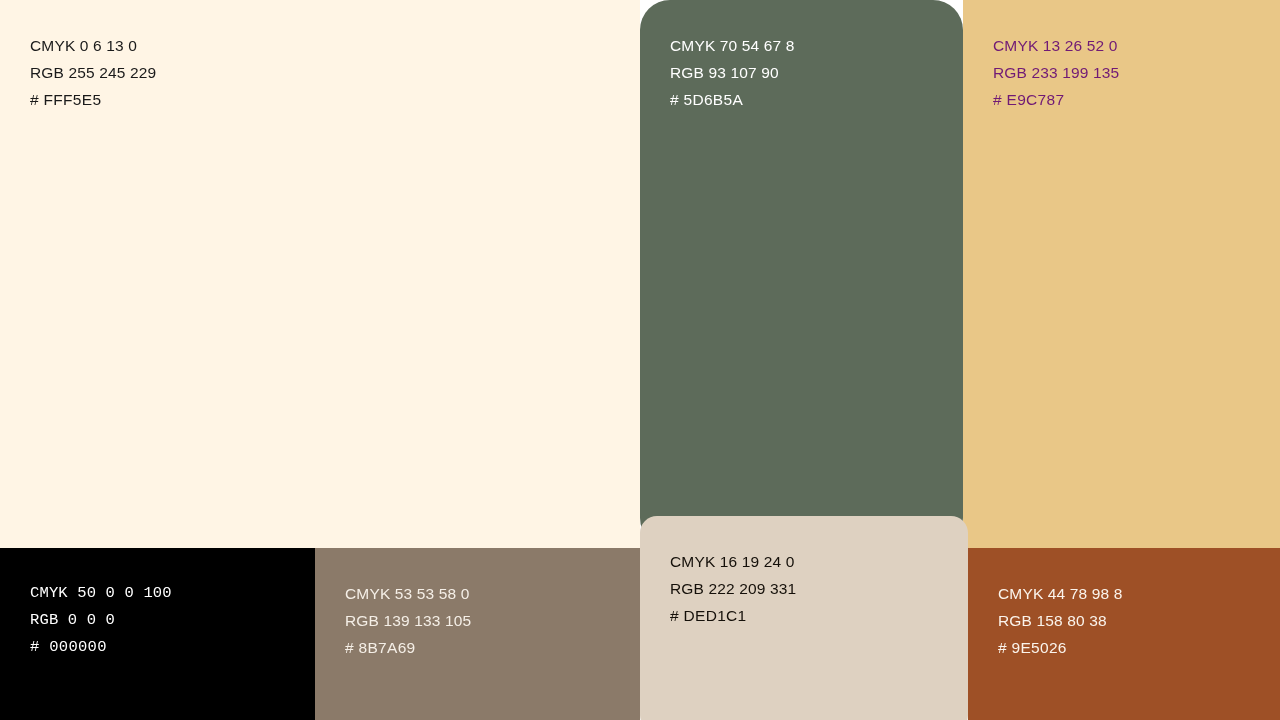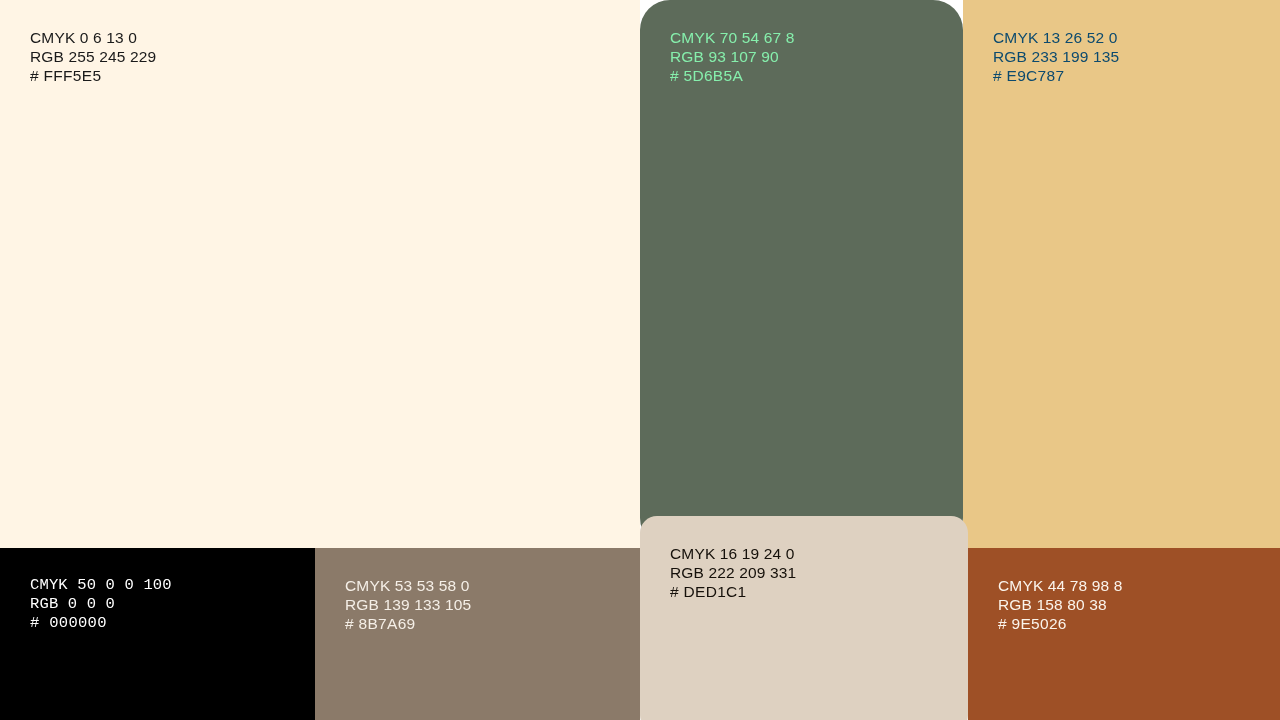--- a/index.html
+++ b/index.html
@@ -28,20 +28,21 @@
     position: absolute;
     left: 30px;
     top: 28px;
     line-height: 19.2px;
     white-space: nowrap;
   }
   .info-line {
     font-size: 15.5px;
     letter-spacing: 0.15px;
     font-weight: 400;
+    margin-top: 8px;
   }
   .info-line.hex {
     letter-spacing: 0.3px;
   }
   
   #swatch-cream {
     left: 0px;   top: 0px;   width: 640px;  height: 548px;
   }
   #swatch-green {
     left: 640px; top: 0px;   width: 323px;  height: 548px;
@@ -72,29 +73,29 @@
 <div class="palette">
 
   <div class="swatch top" id="swatch-cream" style="background-color: rgb(255, 245, 229); color: rgb(26, 26, 26);">
     <div class="swatch-info">
       <div class="info-line cmyk">CMYK 0 6 13 0</div>
       <div class="info-line rgb">RGB 255 245 229</div>
       <div class="info-line hex">#  FFF5E5</div>
     </div>
   </div>
 
-  <div class="swatch top" id="swatch-green" style="background-color: rgb(93, 107, 90); color: #86efac; border-radius: 30px;">
+  <div class="swatch top" id="swatch-green" style="background-color: rgb(93, 107, 90); color: #ffffff; border-radius: 30px;">
     <div class="swatch-info">
       <div class="info-line cmyk">CMYK 70 54 67 8</div>
       <div class="info-line rgb">RGB 93 107 90</div>
       <div class="info-line hex">#  5D6B5A</div>
     </div>
   </div>
 
-  <div class="swatch top" id="swatch-tan" style="background-color: rgb(233, 199, 135); color: #0c4a6e;">
+  <div class="swatch top" id="swatch-tan" style="background-color: rgb(233, 199, 135); color: #701a75;">
     <div class="swatch-info">
       <div class="info-line cmyk">CMYK 13 26 52 0</div>
       <div class="info-line rgb">RGB 233 199 135</div>
       <div class="info-line hex">#  E9C787</div>
     </div>
   </div>
 
   <div class="swatch bottom" id="swatch-black" style="background-color: rgb(0, 0, 0); color: rgb(255, 255, 255);">
     <div class="swatch-info">
       <div class="info-line cmyk">CMYK 50 0 0 100</div>

